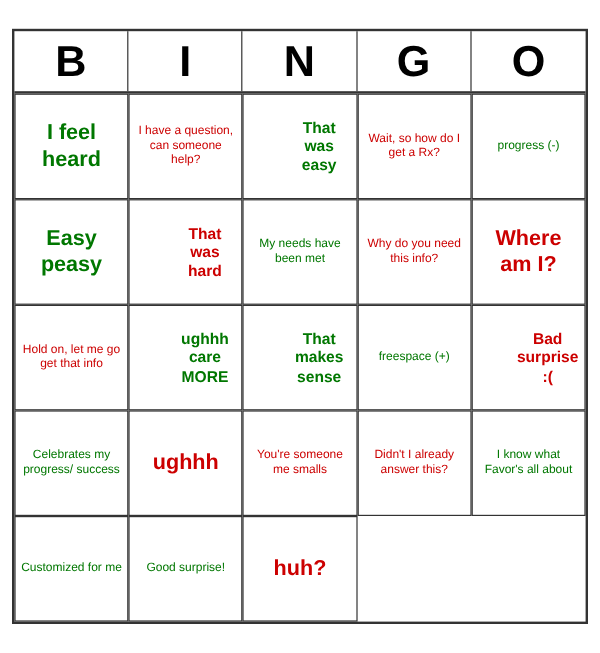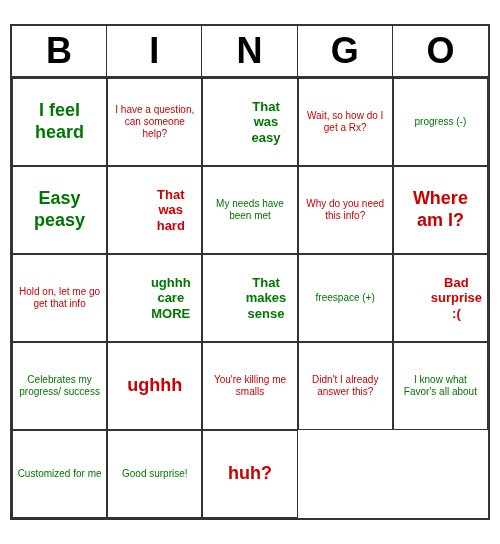--- a/index.html
+++ b/index.html
@@ -84,20 +84,20 @@
       <div class="bingo-cell small-text green">My needs have been met</div>
       <div class="bingo-cell small-text red">Why do you need this info?</div>
       <div class="bingo-cell large-text red">Where am I?</div>
       <div class="bingo-cell small-text red">Hold on, let me go get that info</div>
       <div class="bingo-cell medium-text green">ughhh care MORE</div>
       <div class="bingo-cell medium-text green">That makes sense</div>
       <div class="bingo-cell small-text green">freespace (+)</div>
       <div class="bingo-cell medium-text red">Bad surprise :(</div>
       <div class="bingo-cell small-text green">Celebrates my progress/ success</div>
       <div class="bingo-cell large-text red">ughhh</div>
-      <div class="bingo-cell small-text red">You're killing me smalls</div>
+      <div class="bingo-cell small-text red">You're someone me smalls</div>
       <div class="bingo-cell small-text red">Didn't I already answer this?</div>
       <div class="bingo-cell small-text green">I know what Favor's all about</div>
       <div class="bingo-cell small-text green">Customized for me</div>
       <div class="bingo-cell small-text green">Good surprise!</div>
       <div class="bingo-cell large-text red">huh?</div>
     </div>
 </div>
 
 </body></html>

